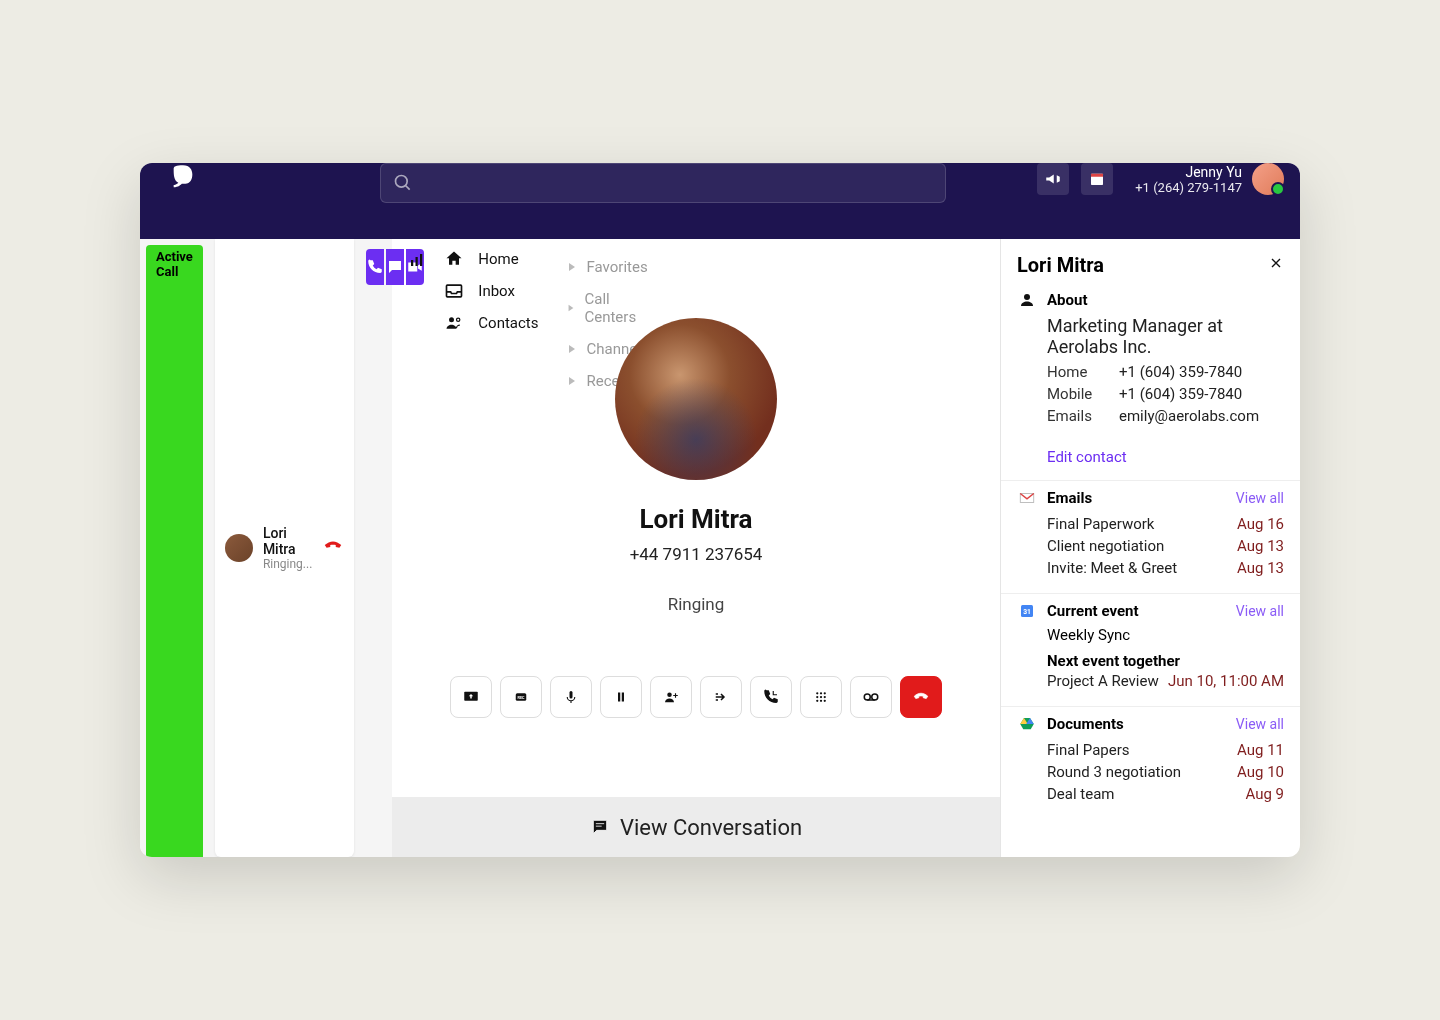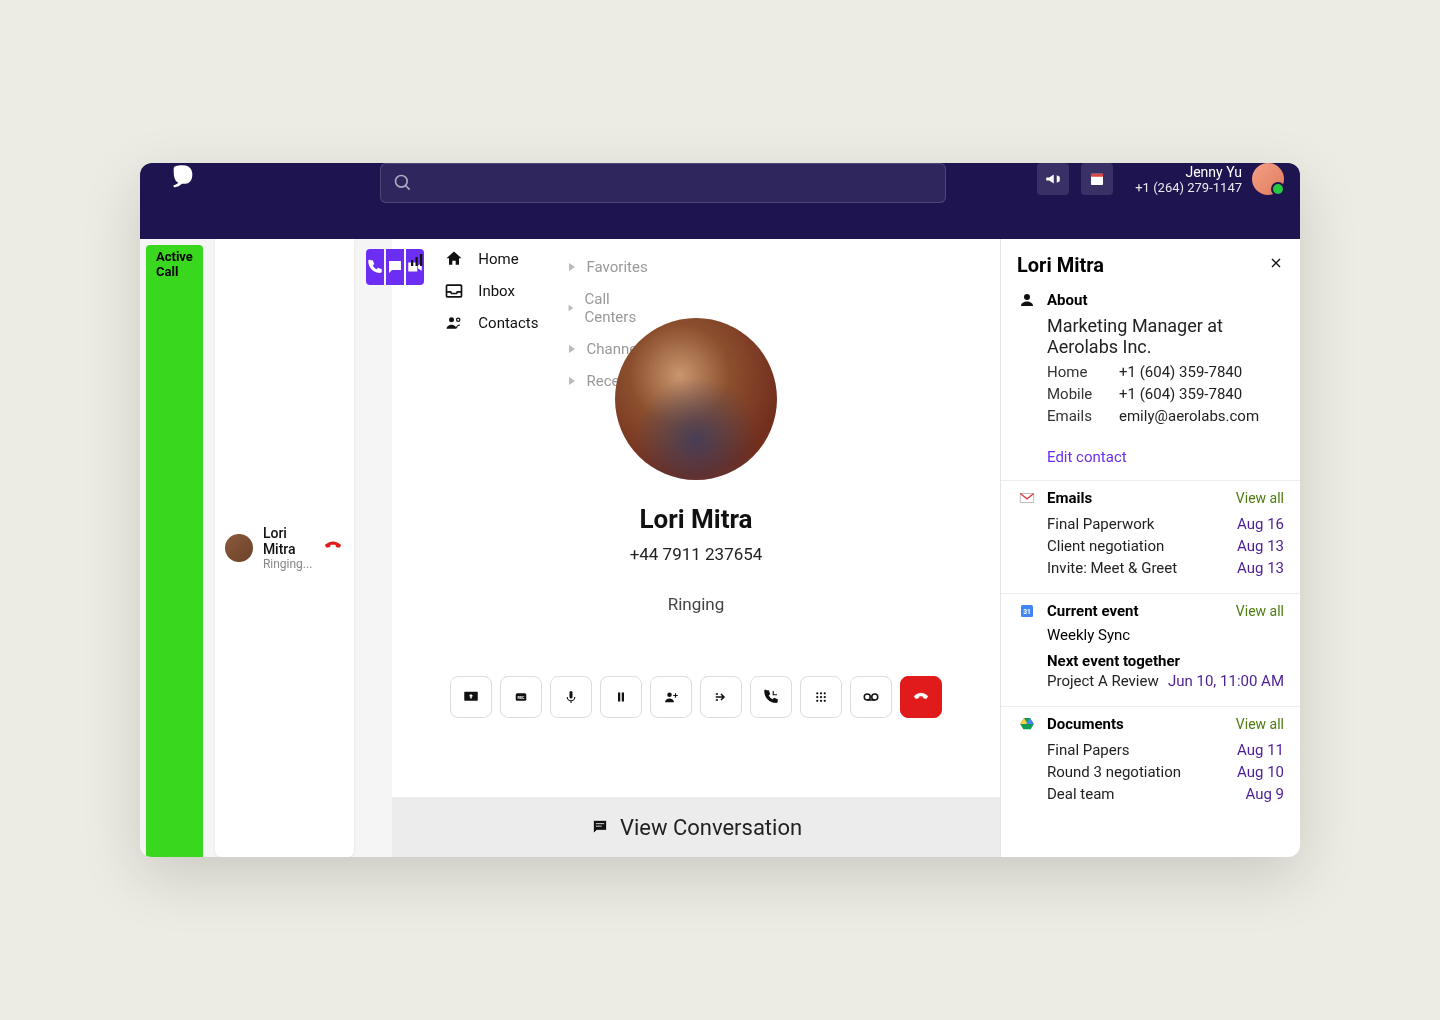--- a/index.html
+++ b/index.html
@@ -61,29 +61,29 @@
 .view-convo { height: 60px; background:#ececec; display:flex; align-items:center; justify-content:center; gap:10px; font-size:22px; color:#222; cursor:pointer; }
 .view-convo svg { width:20px; height:20px; }
 .details { width: 300px; border-left:1px solid #e5e5e5; overflow-y:auto; }
 .details-header { display:flex; justify-content:space-between; align-items:center; padding:14px 16px 6px; }
 .details-title { font-size:20px; font-weight:700; }
 .close-btn svg { width:16px; height:16px; }
 .detail-section { padding: 8px 16px 14px; border-bottom:1px solid #eee; }
 .sect-header { display:flex; align-items:center; gap:10px; margin-bottom:6px; }
 .sect-icon { width:20px; display:flex; justify-content:center; }
 .sect-title { font-size:15px; font-weight:700; flex:1; }
-.view-all { font-size:14px; color:#4d7c0f; cursor:pointer; }
+.view-all { font-size:14px; color:#8b5cf6; cursor:pointer; }
 .about-role { font-size:18px; color:#222; margin-left:30px; margin-bottom:4px; }
 .kv-row { display:flex; margin-left:30px; font-size:15px; padding:2px 0; }
 .kv-key { width:72px; color:#333; }
 .kv-val { color:#222; }
 .edit-link { margin-left:30px; font-size:15px; color:#6c2ef2; cursor:pointer; margin-top:21px; }
 .list-row { display:flex; justify-content:space-between; margin-left:30px; font-size:15px; padding:2px 0; }
 .list-subj { color:#222; }
-.list-date { color:#4c1d95; }
+.list-date { color:#7f1d1d; }
 .sub-label { font-size:15px; font-weight:700; margin-left:30px; margin-top:8px; }
 .sub-text { font-size:15px; margin-left:30px; }
 </style>
 </head>
 <body>
 
 <div class="app-window">
   <div class="titlebar">
     <div style="position:relative; width:0; height:0;">
       <div class="traffic-lights">

